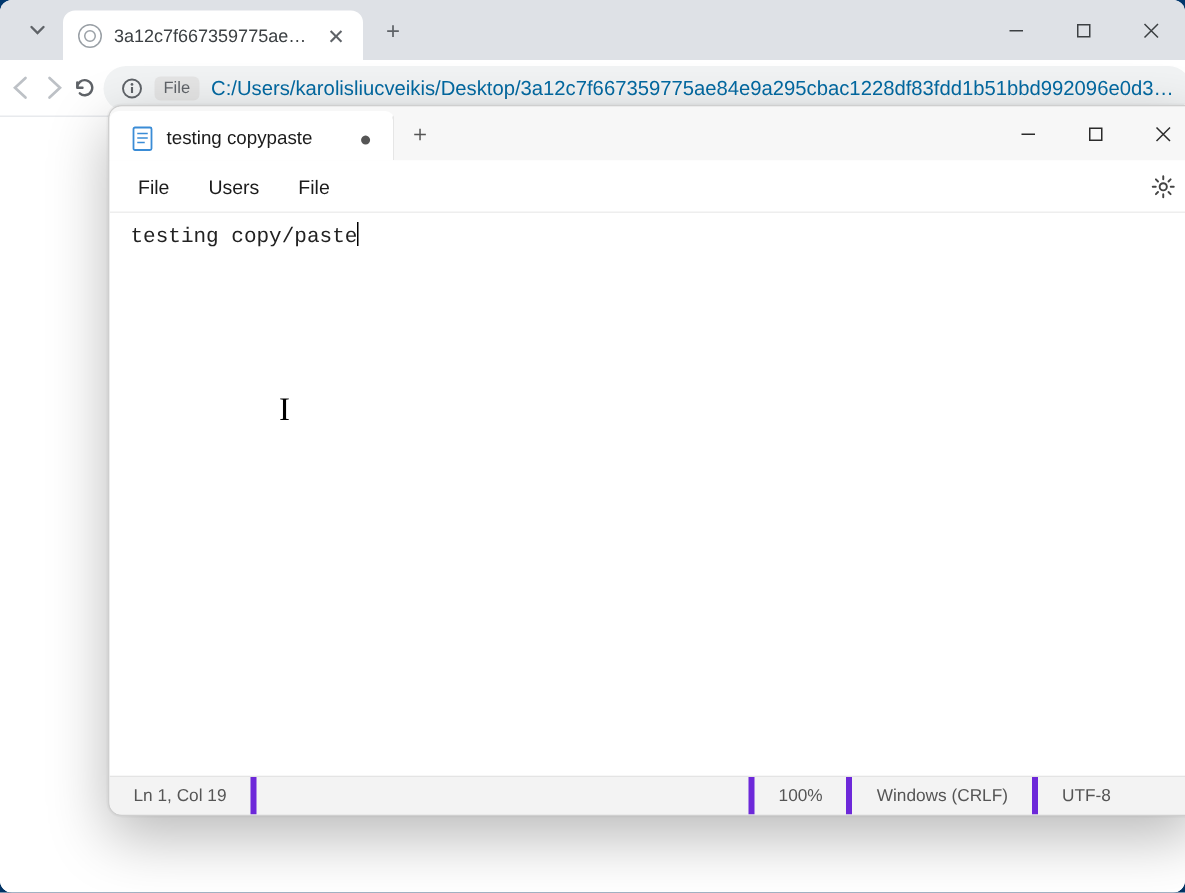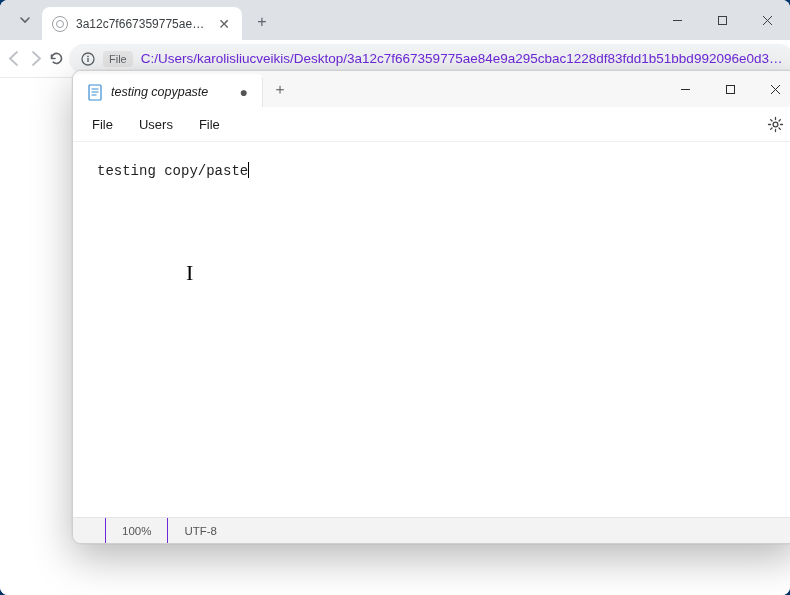--- a/index.html
+++ b/index.html
@@ -72,21 +72,21 @@
   .chrome-nav-btn.disabled { color:#bdc1c6; }
   .chrome-url-bar {
     flex:1; height:30px; background:#f1f3f4; border-radius:15px;
     display:flex; align-items:center; padding:0 12px; gap:8px;
     font-size:13.5px; color:#5f6368;
   }
   .chrome-url-bar .file-chip {
     background:#e5e5e5; color:#5f6368; font-size:11px; padding:2px 6px; border-radius:4px;
     display:flex; align-items:center; gap:4px;
   }
-  .chrome-url-bar .url-text { flex:1; color:#6d28d9; overflow:hidden; white-space:nowrap; text-overflow:ellipsis;}
+  .chrome-url-bar .url-text { flex:1; color:#0369a1; overflow:hidden; white-space:nowrap; text-overflow:ellipsis;}
   .chrome-content {
     position:absolute; left:0; right:0; top:78px; bottom:0; background:#fff;
   }
 
   
   .watermark {
     position:absolute; left:50%; top:57%; transform:translate(-50%,-50%);
     font-size:95px; font-weight:700; font-style:italic;
     color:rgba(80,95,110,0.20);
     letter-spacing:-3px;
@@ -113,21 +113,21 @@
   }
   .np-titlebar {
     height:36px; background:#f7f7f7;
     display:flex; align-items:stretch;
   }
   .np-tab {
     display:flex; align-items:center; gap:9px; padding:0 14px 0 14px;
     background:#fff; border-top:3px solid transparent;
     border-right:1px solid #e6e6e6;
     font-size:12.5px; color:#1b1b1b; min-width:190px;
-    margin-top:3px; border-radius:6px 6px 0 0;font-style:italic;
+    margin-top:3px; border-radius:6px 6px 0 0;
   }
   .np-tab .np-doc-icon {
     width:15px; height:18px;
     display:flex; align-items:center; justify-content:center;
   }
   .np-tab .dirty { color:#555; font-size:14px; margin-left:auto;}
   .np-newtab {
     width:34px; display:flex; align-items:center; justify-content:center; color:#555; font-size:15px;
   }
   .np-win-controls { margin-left:auto; display:flex; }
@@ -139,36 +139,36 @@
     padding:0 8px; border-bottom:1px solid #eee;
   }
   .np-menu-item { padding:5px 11px; font-size:13px; color:#1b1b1b; border-radius:4px;}
   .np-settings { margin-left:auto; width:30px; height:30px; display:flex; align-items:center; justify-content:center; color:#444;}
   .np-editor {
     flex:1; position:relative; background:#fff;
     font-family: Consolas, "Courier New", monospace;
     font-size:14px; color:#222;
   }
   .np-text {
-    position:absolute; left:24px; top:6px; white-space:pre;margin-top:14px;
+    position:absolute; left:14px; top:6px; white-space:pre;
   }
   .np-caret {
     display:inline-block; width:1px; height:16px; background:#000; vertical-align:-3px;
     margin-left:0px;
   }
   .np-ibeam {
     position:absolute; left:113px; top:118px;
     font-family: "Times New Roman", serif; font-size:22px; color:#000;
   }
   .np-statusbar {
     height:26px; background:#f3f3f3; border-top:1px solid #e4e4e4;
     display:flex; align-items:center; font-size:11.5px; color:#555;
   }
   .np-statusbar .seg {
-    padding:0 16px; border-left:1px solid #6d28d9; height:100%; display:flex; align-items:center;
+    padding:0 16px; border-left:4px solid #6d28d9; height:100%; display:flex; align-items:center;
   }
   .np-statusbar .seg:first-child { border-left:none; flex:0 0 auto;}
   .np-statusbar .flex { flex:1; }
   svg { display:block; }
 </style>
 </head>
 <body>
 
 <div class="chrome-window">
 
@@ -290,17 +290,19 @@
         </svg>
     </div>
   </div>
 
   <div class="np-editor">
     <div class="np-text"><span>testing copy/paste</span><span class="np-caret"></span></div>
     <div class="np-ibeam">I</div>
   </div>
 
   <div class="np-statusbar">
+    <div class="seg">Ln 1, Col 19</div>
     <div class="seg flex"></div>
     <div class="seg">100%</div>
+    <div class="seg">Windows (CRLF)</div>
     <div class="seg" style="min-width:110px">UTF-8</div>
   </div>
 </div>
 
 </body></html>

